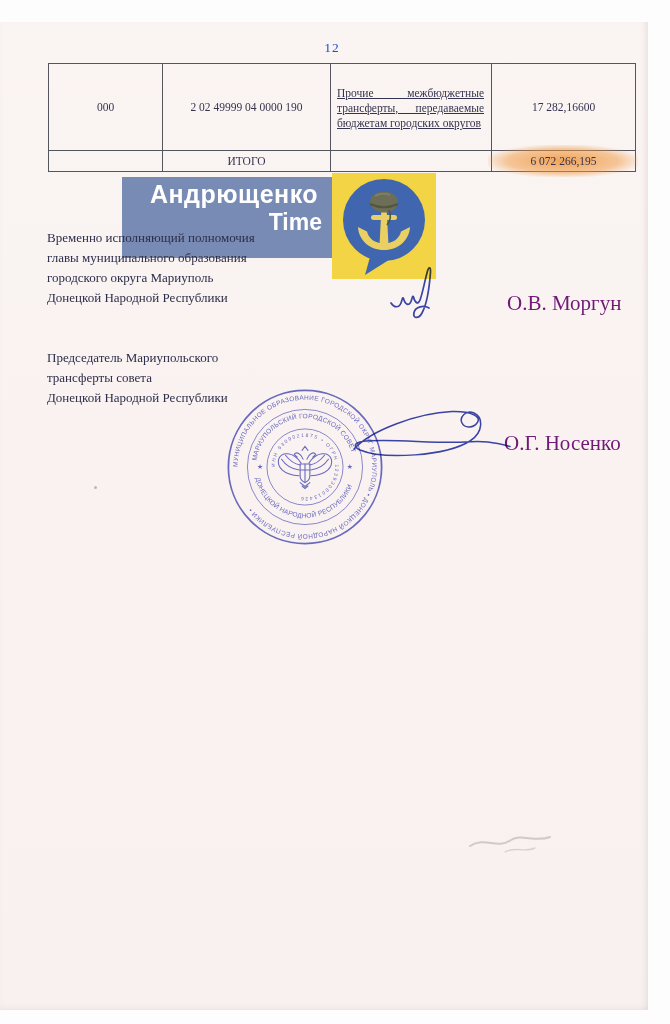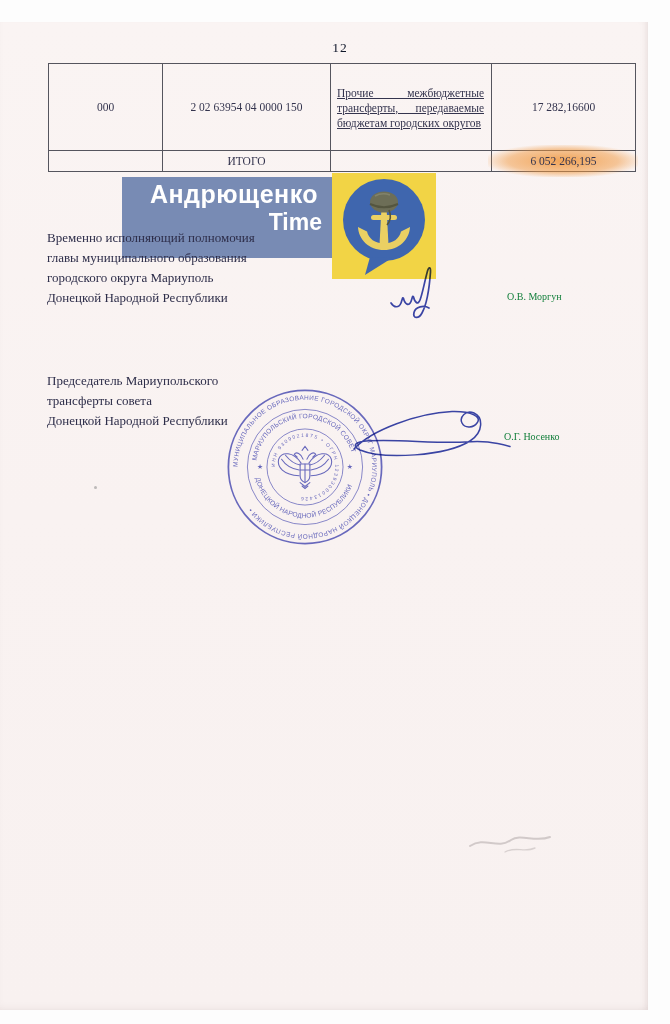--- a/index.html
+++ b/index.html
@@ -7,22 +7,22 @@
     width:670px;height:1024px;position:relative;overflow:hidden;
     background:#fdfdfd;
     font-family:"Liberation Serif",serif;
   }
   .paper{
     position:absolute;left:0;top:22px;width:648px;height:988px;
     background:linear-gradient(180deg,#faf4f3 0%,#f9f2f1 50%,#f8f1f0 100%);
     box-shadow:inset -7px 0 9px -7px rgba(120,90,90,.18), inset 0 -5px 8px -5px rgba(120,90,90,.12);
   }
   .pageno{
-    position:absolute;left:310px;top:40px;width:60px;text-align:center;
-    font-size:13.5px;color:#0f172a;letter-spacing:1px;
+    position:absolute;left:302px;top:40px;width:60px;text-align:center;
+    font-size:13.5px;color:#1d4ed8;letter-spacing:1px;
   }
   
   .btable{
     position:absolute;left:48px;top:63px;width:588px;height:109px;
     border:1px solid #55555e;box-sizing:border-box;display:flex;flex-direction:column;
     font-size:11.5px;color:#34344e;
   }
   .trow1{height:87px;display:flex;border-bottom:1px solid #55555e;box-sizing:border-box;}
   .trow2{flex:1;display:flex;}
   .cell{border-right:1px solid #55555e;box-sizing:border-box;display:flex;align-items:center;justify-content:center;}
@@ -47,55 +47,55 @@
     background:rgba(113,133,176,.95);
     font-family:"Liberation Sans",sans-serif;font-weight:bold;color:#fff;
     box-sizing:border-box;padding:3px 10px 0 24px;z-index:3;
   }
   .banner .l1{font-size:25px;line-height:29px;text-align:center;letter-spacing:.5px;}
   .banner .l2{font-size:23px;line-height:26px;text-align:right;}
   .logo{position:absolute;left:332px;top:173px;z-index:3;}
   
   .block{position:absolute;font-size:13px;line-height:20px;color:#2d2d49;z-index:4;}
   .blk1{left:47px;top:228px;}
-  .blk2{left:47px;top:371px;}
-  .name{position:absolute;font-size:10px;color:#15803d;z-index:6;}
+  .blk2{left:47px;top:348px;}
+  .name{position:absolute;font-size:21px;color:#701a75;z-index:6;}
   .nm1{left:507px;top:291px;}
   .nm2{left:504px;top:431px;}
   
   .stamp{position:absolute;left:224px;top:386px;z-index:5;opacity:.9;mix-blend-mode:multiply;}
   .sig1{position:absolute;left:383px;top:258px;z-index:5;mix-blend-mode:multiply;}
   .sig2{position:absolute;left:346px;top:392px;z-index:7;mix-blend-mode:multiply;}
   .smudge{position:absolute;left:465px;top:828px;opacity:.45;}
   .inkdot{position:absolute;left:94px;top:486px;width:3px;height:3px;border-radius:50%;background:#8a8a8a;opacity:.55;}
   .stxt{font-family:"Liberation Sans",sans-serif;}
 </style>
 </head>
 <body>
 
 <div class="paper"></div>
 
 <div class="pageno">12</div>
 
 <div class="btable">
   <div class="trow1">
     <div class="cell c1">000</div>
-    <div class="cell c2">2 02 63954 04 0000 150</div>
+    <div class="cell c2">2 02 49999 04 0000 190</div>
     <div class="cell c3">
       <div class="just">Прочие межбюджетные трансферты, передаваемые бюджетам городских округов</div>
     </div>
     <div class="cell c4">17 282,16600</div>
   </div>
   <div class="trow2">
     <div class="cell c1"></div>
     <div class="cell c2">ИТОГО</div>
     <div class="cell c3"></div>
     <div class="cell c4 totalcell">
       <span class="hl"></span>
-      <span class="totalval">6 052 266,195</span>
+      <span class="totalval">6 072 266,195</span>
     </div>
   </div>
 </div>
 
 <div class="banner">
   <div class="l1">Андрющенко</div>
   <div class="l2">Time</div>
 </div>
 
 <svg class="logo" width="104" height="106" viewBox="0 0 104 106">

